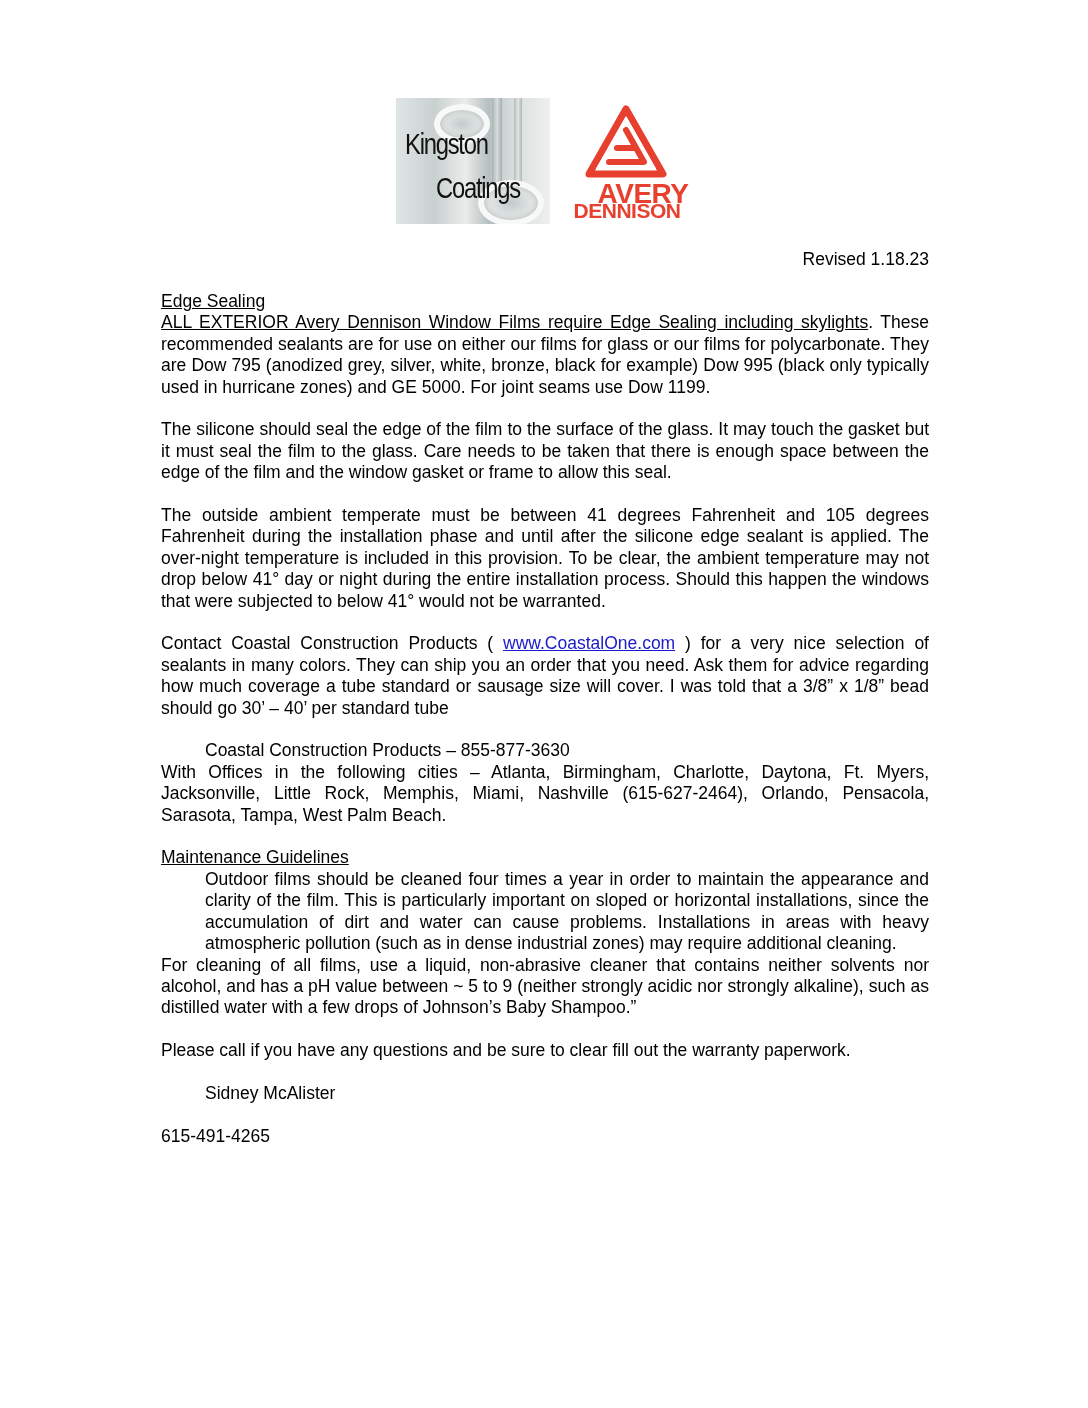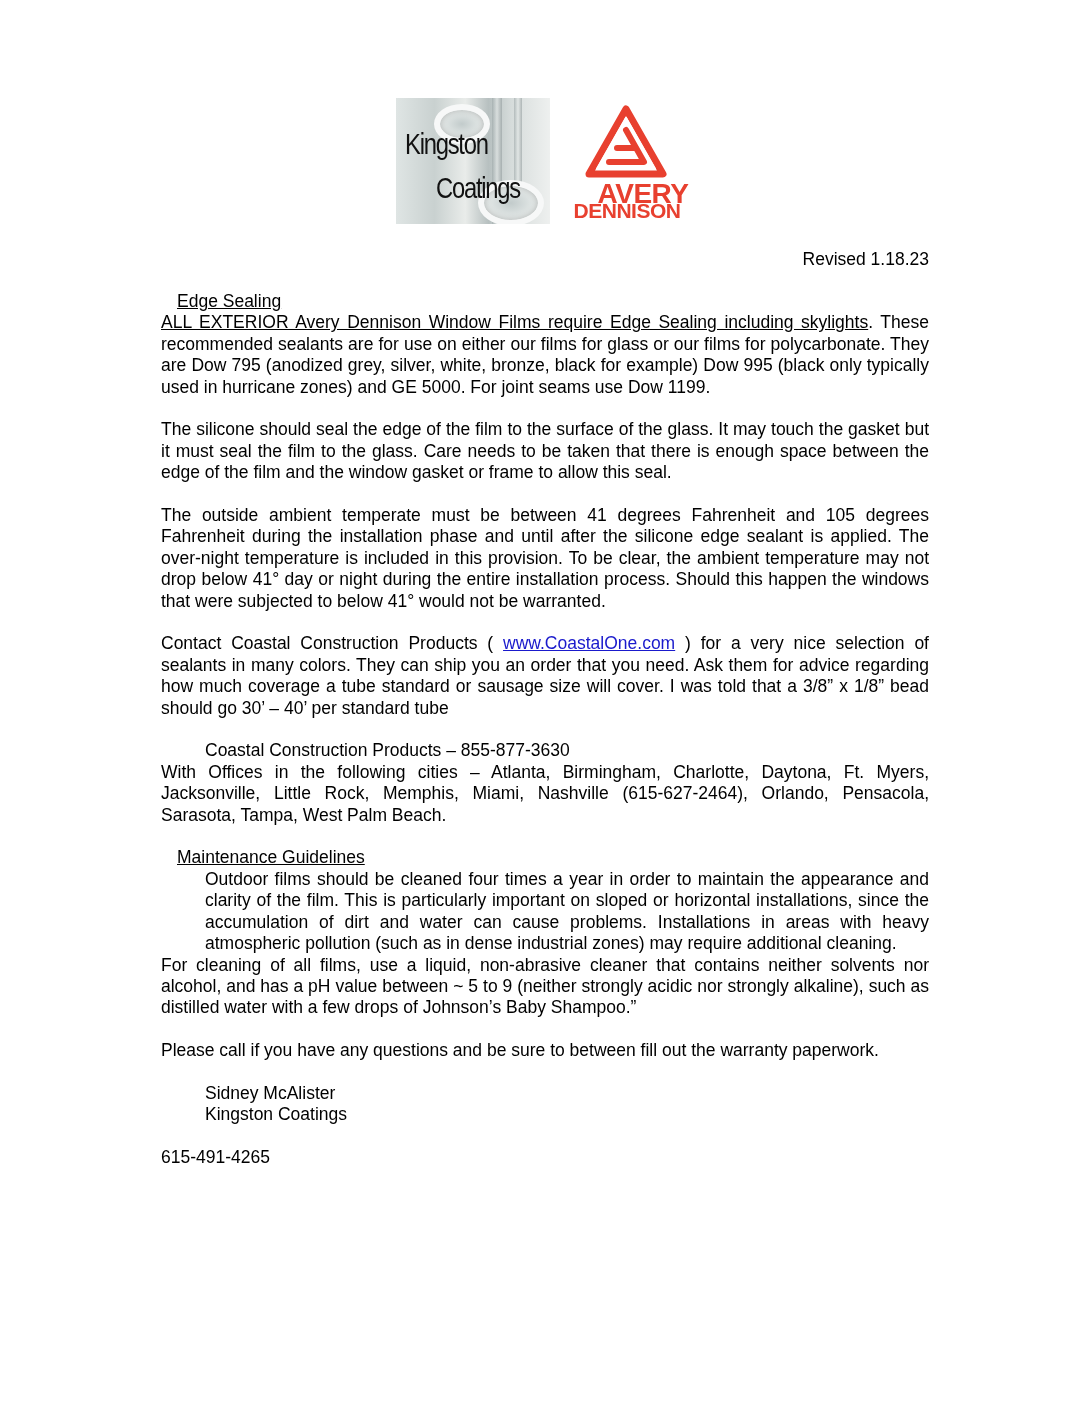--- a/index.html
+++ b/index.html
@@ -109,21 +109,20 @@
     .content p {
       margin: 0 0 21.4px 0;
       text-align: justify;
     }
     .content p.nojust {
       text-align: left;
     }
     .content .heading {
       text-decoration: underline;
       display: block;
-      margin-left: 16px;
     }
     .u { text-decoration: underline; }
     a.link {
       color: #1a1acc;
       text-decoration: underline;
     }
     .block-line { display: block; margin-left: 44px; }
   </style>
 </head>
 <body>
@@ -175,23 +174,22 @@
     </p>
 
     <p>
       <span class="block-line">Coastal Construction Products – 855-877-3630</span><span>With Offices in the following cities – Atlanta, Birmingham, Charlotte, Daytona, Ft. Myers, Jacksonville, Little Rock, Memphis, Miami, Nashville (615-627-2464), Orlando, Pensacola, Sarasota, Tampa, West Palm Beach.</span>
     </p>
 
     <p>
       <span class="heading">Maintenance Guidelines</span><span class="block-line">Outdoor films should be cleaned four times a year in order to maintain the appearance and clarity of the film. This is particularly important on sloped or horizontal installations, since the accumulation of dirt and water can cause problems. Installations in areas with heavy atmospheric pollution (such as in dense industrial zones) may require additional cleaning.</span><span>For cleaning of all films, use a liquid, non-abrasive cleaner that contains neither solvents nor alcohol, and has a pH value between ~ 5 to 9 (neither strongly acidic nor strongly alkaline), such as distilled water with a few drops of Johnson’s Baby Shampoo.”</span>
     </p>
 
-    <p class="nojust">Please call if you have any questions and be sure to between fill out the warranty paperwork.</p>
+    <p class="nojust">Please call if you have any questions and be sure to clear fill out the warranty paperwork.</p>
 
     <p class="nojust">
       <span class="block-line">Sidney McAlister</span>
-        <span class="block-line">Kingston Coatings</span>
     </p>
 
     <p class="nojust">615-491-4265</p>
 
   </div>
 </div>
 
 </body></html>

